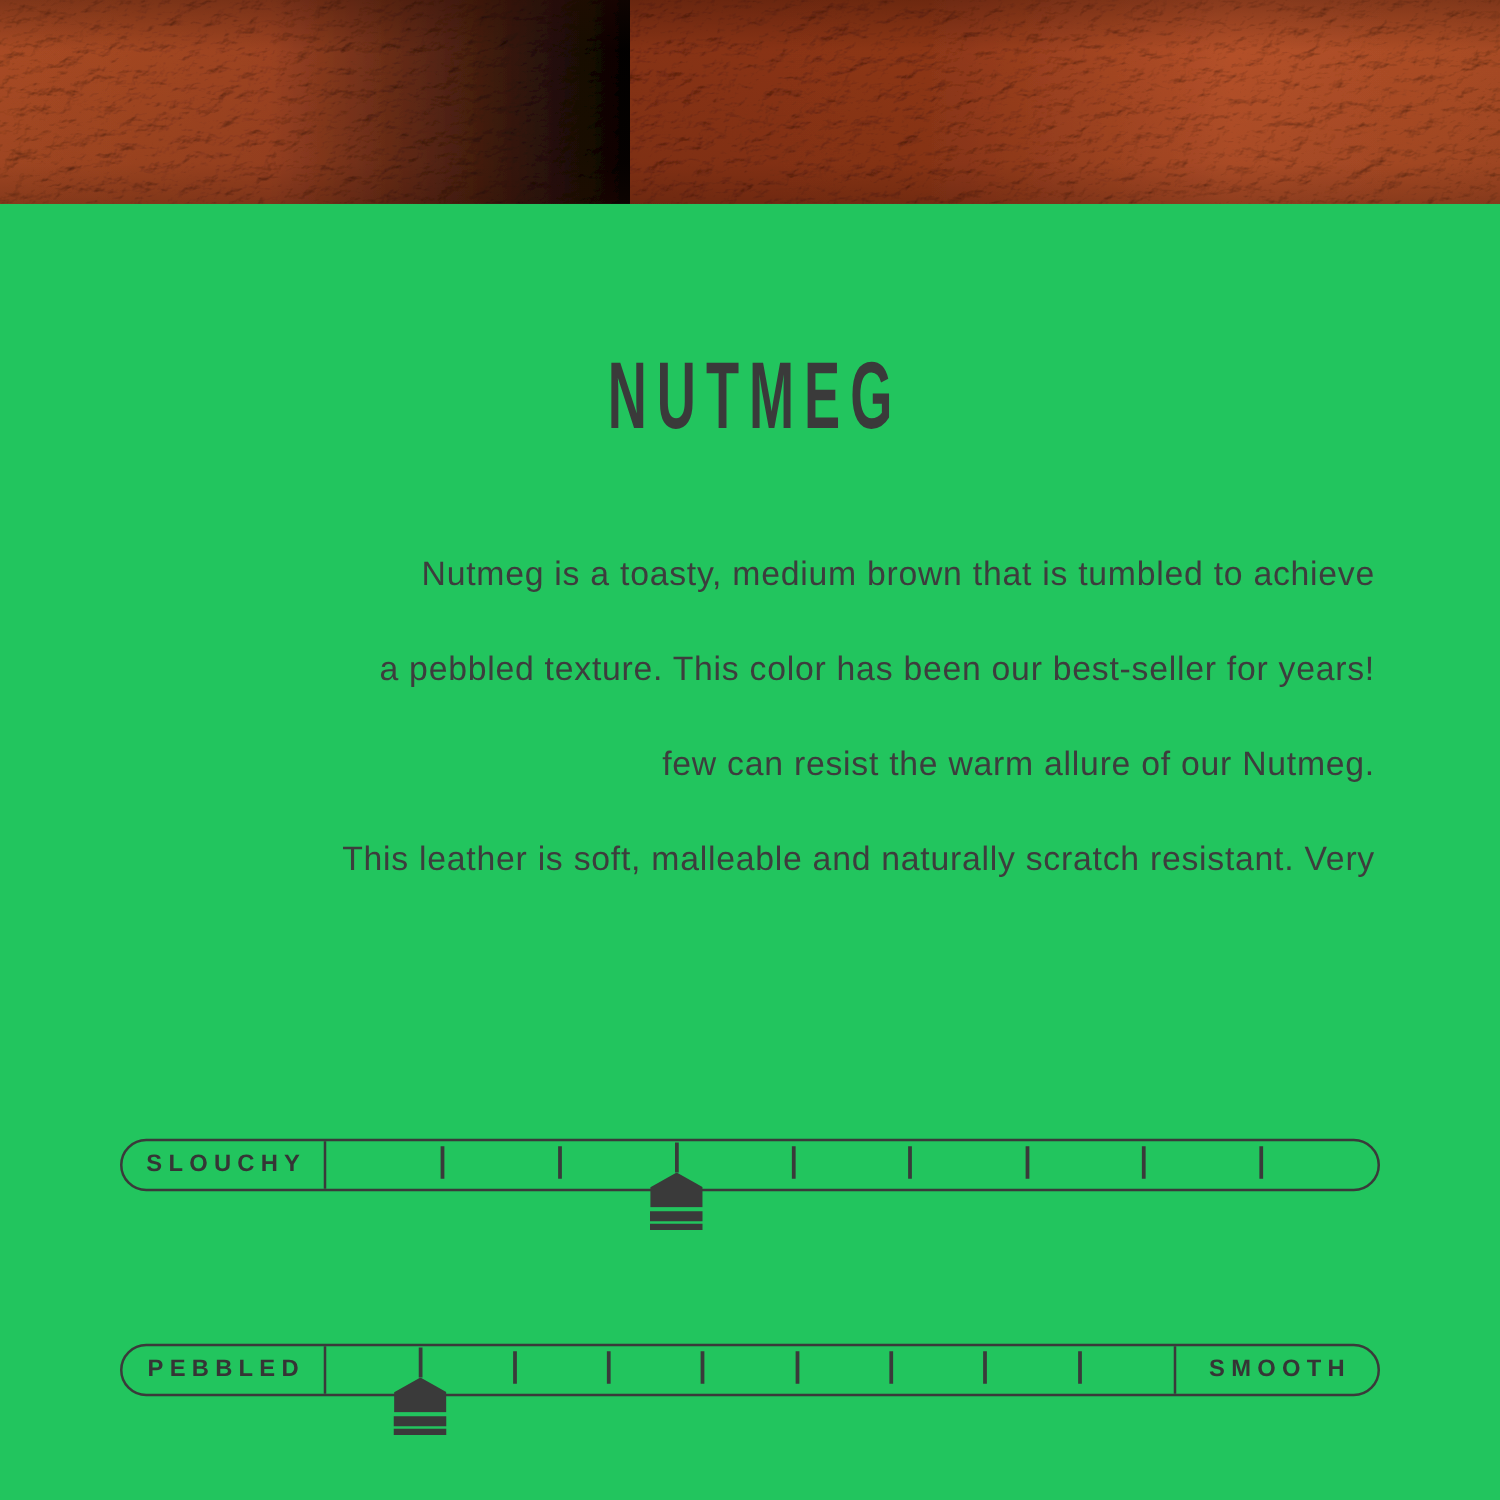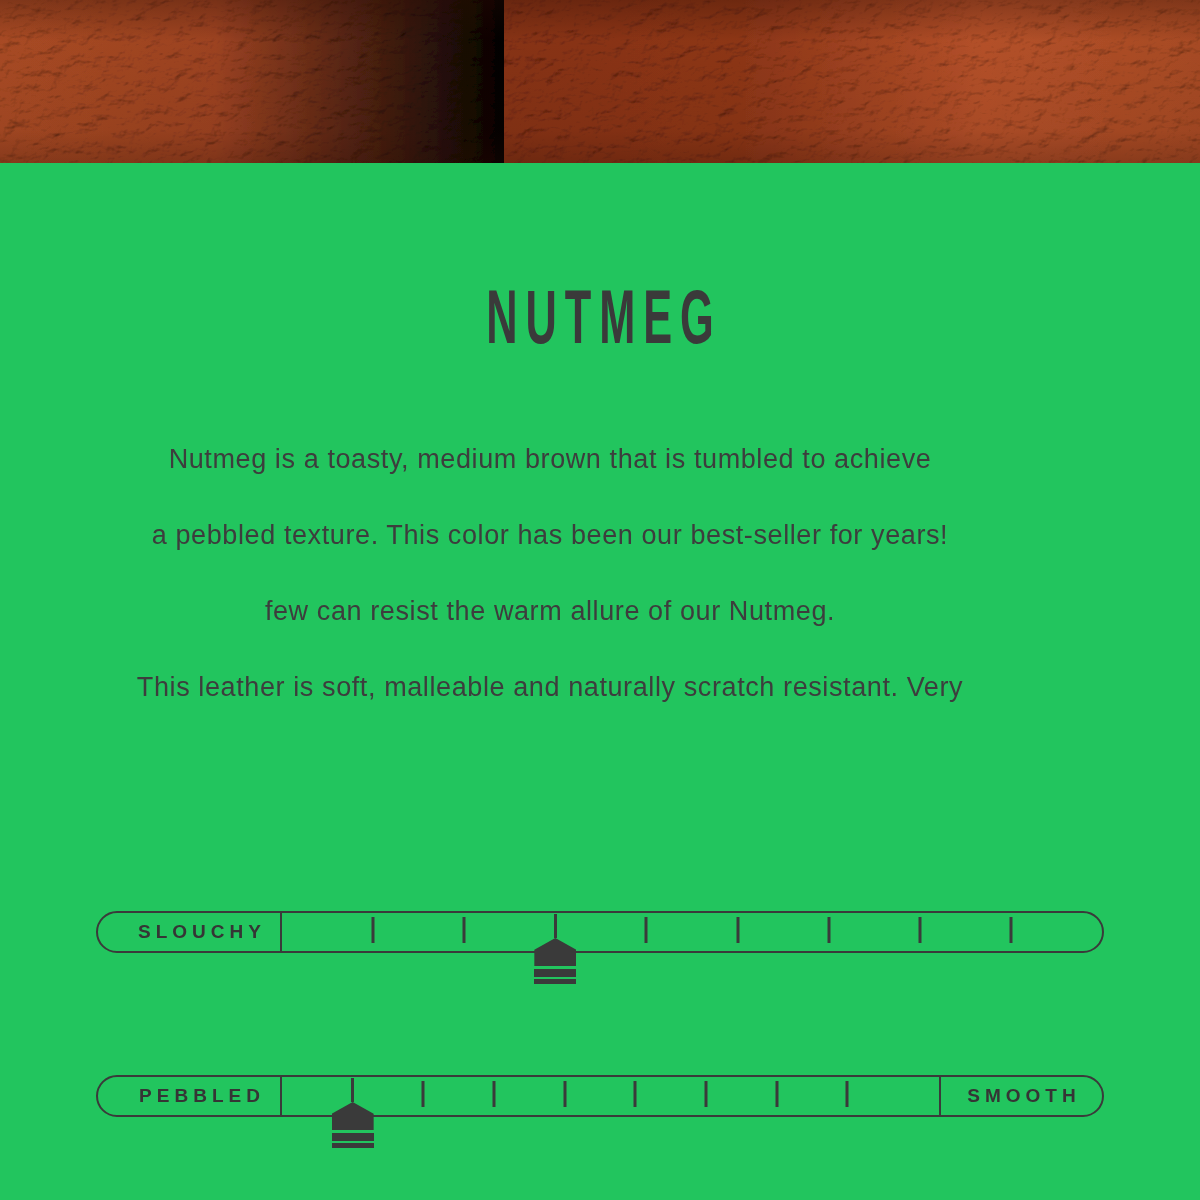--- a/index.html
+++ b/index.html
@@ -15,37 +15,37 @@
     position:absolute; top:279px; left:0; width:1200px; margin:0;
     text-align:center; color:#3a3a3a;
     font-size:76px; font-weight:bold; line-height:76px;
     letter-spacing:14px; text-indent:14px;
     transform:scaleX(0.57); transform-origin:center;
     white-space:nowrap;
   }
 
   .desc {
     position:absolute; top:421px; left:0; width:1100px;
-    text-align:center; color:#3d3d3d;
+    text-align:right; color:#3d3d3d;
     font-size:27px; line-height:76px; letter-spacing:0.6px;
     white-space:nowrap;
   }
 
   .scale {
     position:absolute; left:96px; width:1008px; height:42px;
     border:2.5px solid #3a3a3a; border-radius:22px;
     box-sizing:border-box; display:flex; background:transparent;
   }
   .scale.first  { top:911px; }
   .scale.second { top:1075px; }
   .scale-label {
     width:161px; flex:0 0 161px;
     display:flex; align-items:center; justify-content:center;
     font-size:19px; font-weight:bold; letter-spacing:5px; text-indent:5px;
-    color:#353535; white-space:nowrap;margin-left:21px;
+    color:#353535; white-space:nowrap;
   }
   .scale-label.left  { border-right:2.5px solid #3a3a3a; }
   .scale-label.right { border-left:2.5px solid #3a3a3a; }
   .scale-track { flex:1 1 auto; position:relative; }
   .tick {
     position:absolute; top:4px; width:3px; height:26px;
     background:#3a3a3a; transform:translateX(-50%);
   }
   .marker {
     position:absolute; top:1px; width:42px; transform:translateX(-50%);

